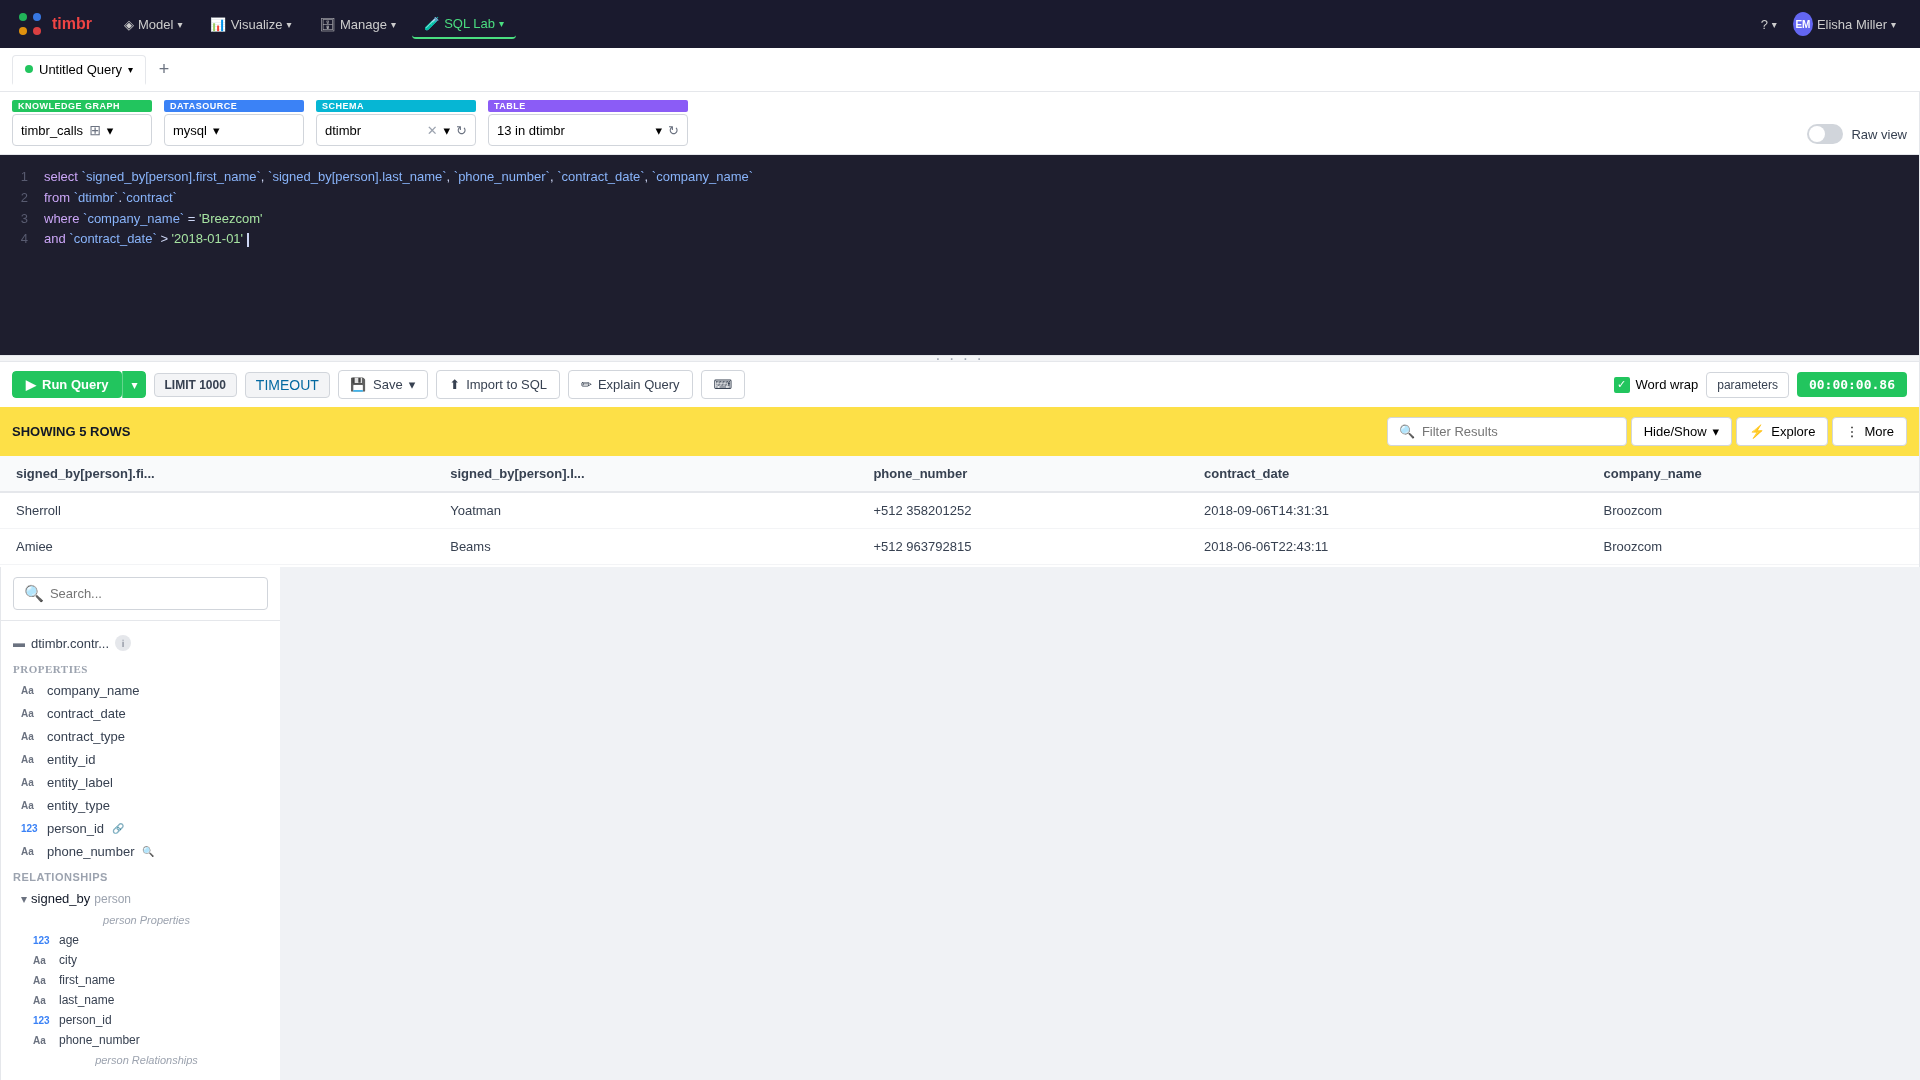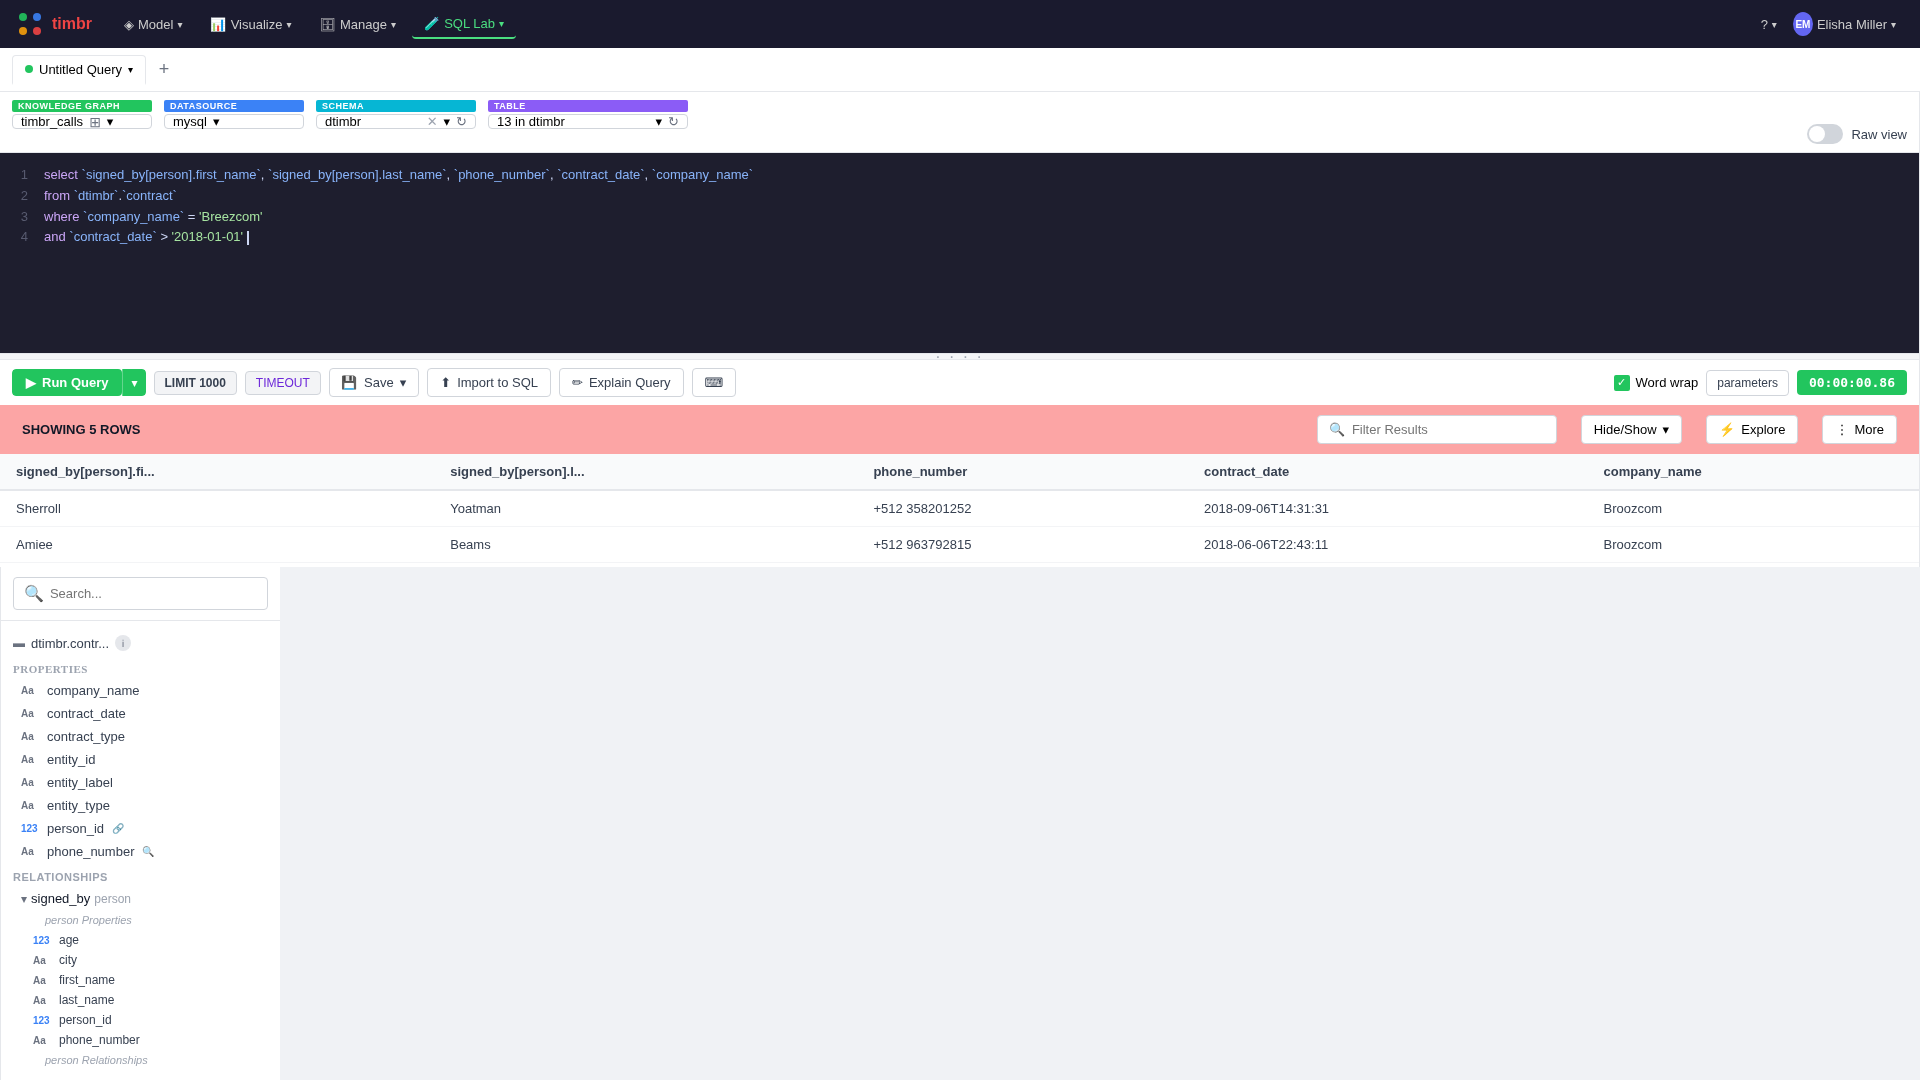--- a/index.html
+++ b/index.html
@@ -98,21 +98,21 @@
     .ds-group { display: flex; flex-direction: column; gap: 2px; }
     .ds-label {
       font-size: 9px; font-weight: 700; letter-spacing: 0.5px;
       color: #fff; padding: 1px 6px; border-radius: 2px; display: inline-block;
     }
     .ds-label.kg { background: #22c55e; }
     .ds-label.datasource { background: #3b82f6; }
     .ds-label.schema { background: #06b6d4; }
     .ds-label.table { background: #8b5cf6; }
     .ds-select {
-      height: 15px; border: 1px solid #d1d5db; border-radius: 4px;
+      height: 32px; border: 1px solid #d1d5db; border-radius: 4px;
       display: flex; align-items: center; padding: 0 8px; gap: 6px;
       font-size: 13px; cursor: pointer; background: #fff; min-width: 140px;
     }
     .raw-view-toggle {
       margin-left: auto; display: flex; align-items: center; gap: 8px;
       font-size: 13px; color: #374151; padding-top: 24px;
     }
     .toggle-switch {
       width: 36px; height: 20px; background: #d1d5db; border-radius: 10px;
       position: relative; cursor: pointer;
@@ -164,21 +164,21 @@
     .btn-secondary {
       background: #fff; color: #374151; border: 1px solid #d1d5db; border-radius: 4px;
       padding: 6px 12px; font-size: 13px; cursor: pointer; display: flex; align-items: center; gap: 6px;
     }
     .btn-limit {
       background: #f3f4f6; border: 1px solid #d1d5db; border-radius: 4px;
       padding: 4px 10px; font-size: 12px; font-weight: 600; color: #374151; cursor: pointer;
     }
     .btn-timeout {
       background: #f3f4f6; border: 1px solid #d1d5db; border-radius: 4px;
-      padding: 4px 10px; font-size: 12px; color: #6d28d9; cursor: pointer;
+      padding: 4px 10px; font-size: 14px; color: #0369a1; cursor: pointer;
     }
     .word-wrap-group {
       margin-left: auto; display: flex; align-items: center; gap: 6px; font-size: 13px;
     }
     .checkbox-wrap {
       width: 16px; height: 16px; border: 2px solid #22c55e; border-radius: 2px;
       background: #22c55e; display: flex; align-items: center; justify-content: center;
       color: #fff; font-size: 11px; cursor: pointer;
     }
     .params-btn {
@@ -200,21 +200,21 @@
     .results-tabs {
       display: flex; border-bottom: 1px solid #e5e7eb; padding: 0 16px; background: #fff;
     }
     .results-tab {
       padding: 10px 16px; font-size: 13px; cursor: pointer; color: #6b7280;
       border-bottom: 2px solid transparent;
     }
     .results-tab.active { color: #111827; border-bottom-color: #22c55e; font-weight: 500; }
 
     .results-toolbar {
-      display: flex; align-items: center; padding: 10px 22px; gap: 24px; background: #fca5a5;
+      display: flex; align-items: center; padding: 10px 12px; gap: 4px; background: #fde047;
     }
     .showing-rows { font-size: 13px; font-weight: 700; color: #111827; }
     .filter-input {
       margin-left: auto; border: 1px solid #d1d5db; border-radius: 4px;
       padding: 6px 12px; font-size: 13px; width: 240px; display: flex; align-items: center; gap: 6px; background: #fff;
     }
     .filter-input input { border: none; outline: none; font-size: 13px; flex: 1; }
     .action-btn {
       border: 1px solid #d1d5db; background: #fff; border-radius: 4px;
       padding: 6px 12px; font-size: 13px; cursor: pointer; display: flex; align-items: center; gap: 6px;
@@ -285,21 +285,21 @@
       color: #374151; cursor: pointer;
     }
     .rel-arrow { color: #6b7280; font-size: 12px; }
     .rel-name { font-weight: 500; color: #111827; }
     .rel-type { color: #9ca3af; font-size: 12px; }
     .sub-section { padding-left: 12px; }
     .sub-item {
       display: flex; align-items: center; gap: 6px; padding: 3px 20px; font-size: 12px; color: #374151;
     }
     .rel-subheader {
-      font-size: 11px; color: #9ca3af; padding: 4px 32px; font-style: italic;
+      font-size: 11px; color: #9ca3af; padding: 4px 32px; font-style: italic; text-align: center;
     }
   </style>
 </head>
 <body>
 
 <nav class="topnav">
   <div class="topnav-logo">
     <svg class="logo-icon" viewBox="0 0 28 28" fill="none">
       <circle cx="7" cy="7" r="4" fill="#22c55e" opacity="0.9"></circle>
       <circle cx="21" cy="7" r="4" fill="#3b82f6" opacity="0.9"></circle>

